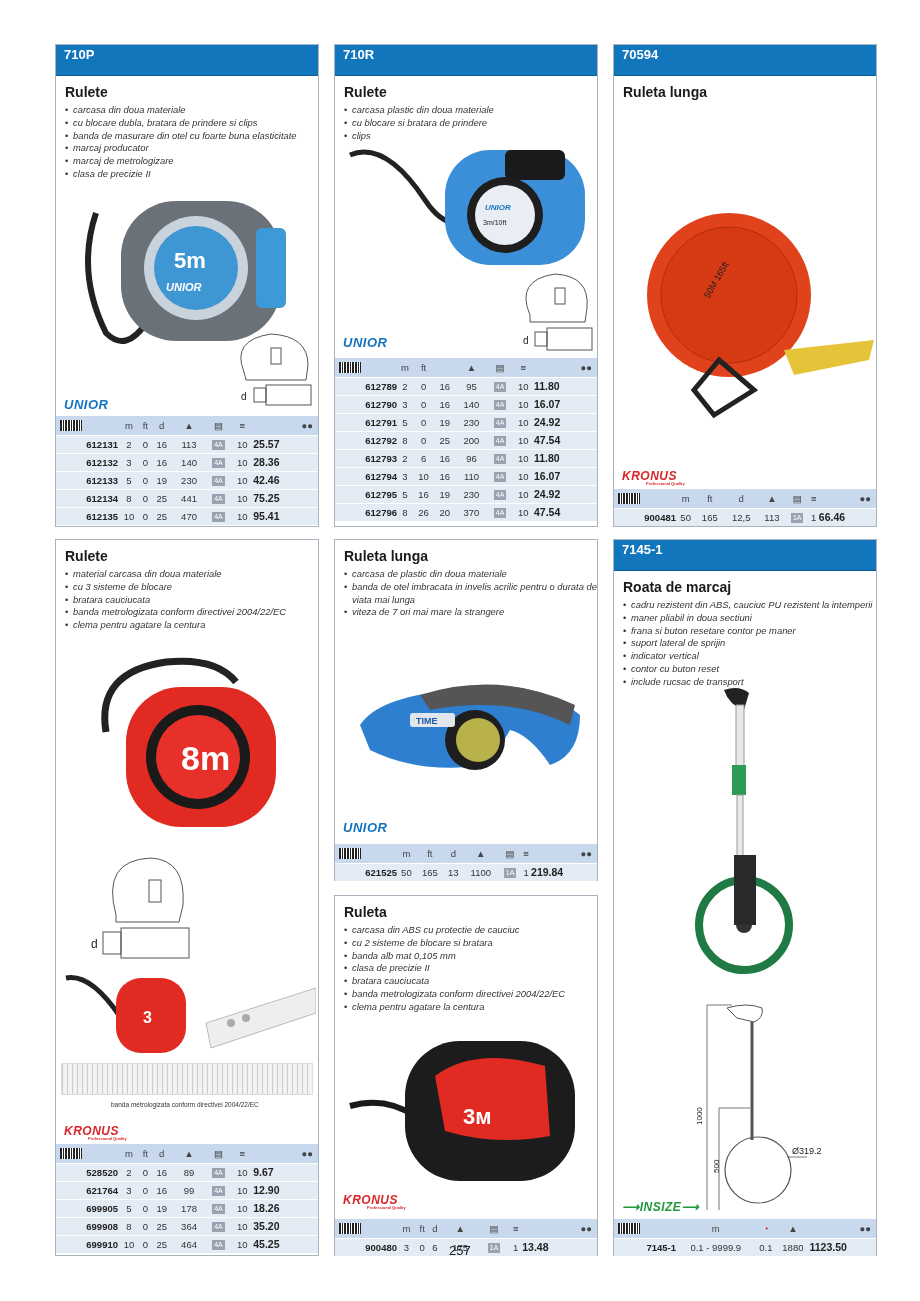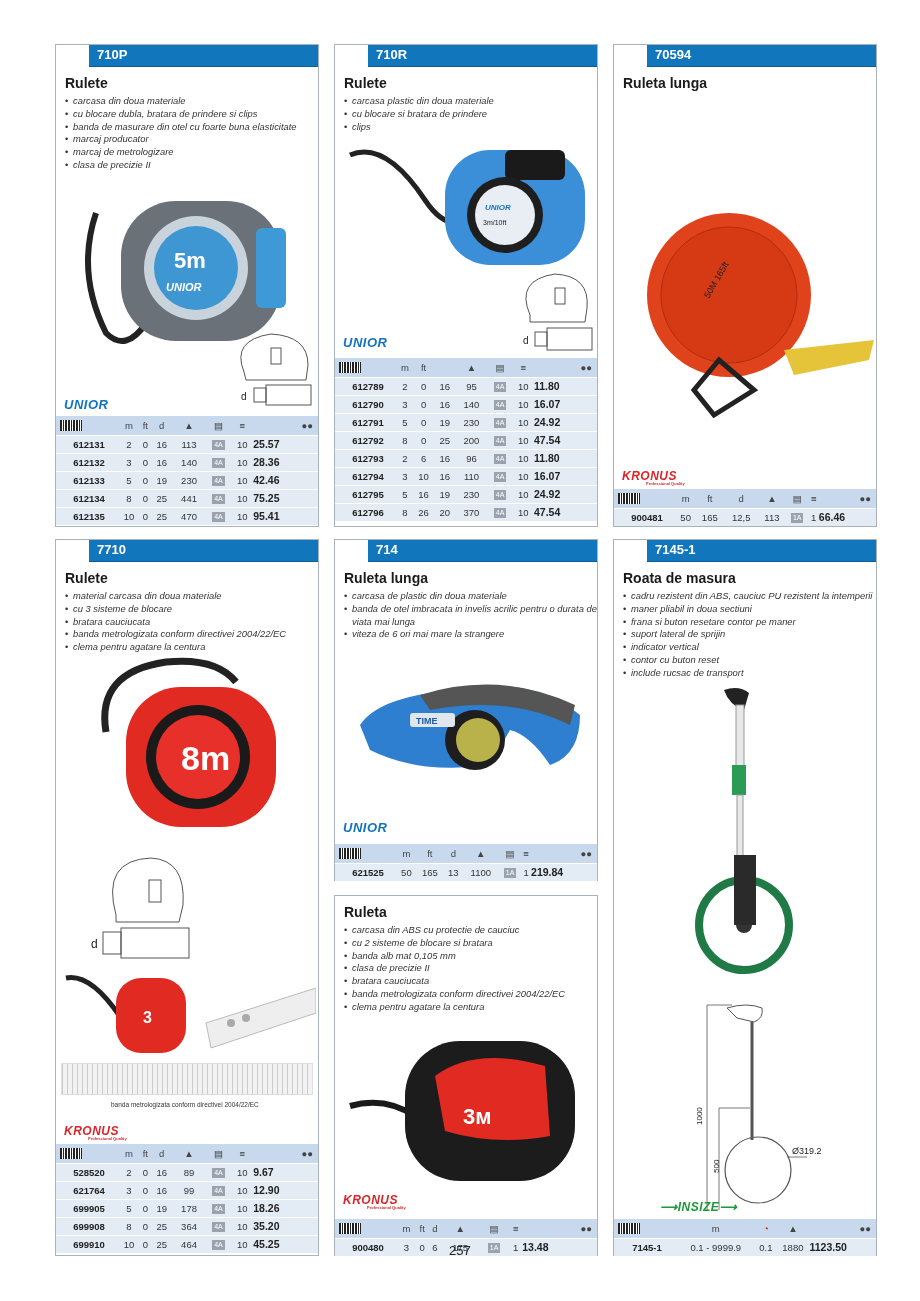--- a/index.html
+++ b/index.html
@@ -1,32 +1,32 @@
 <!DOCTYPE html>
 <html><head>
 <meta charset="utf-8">
 <style>
   * { box-sizing: border-box; margin: 0; padding: 0; }
   body { width: 920px; height: 1301px; background: #ffffff; position: relative; font-family: "Liberation Sans", sans-serif; overflow: hidden; }
   .panel { position: absolute; border: 1px solid #a9b3bd; background: #fff; }
-  .ph { background: #1276bd; color: #fff; font-weight: bold; font-size: 13px; height: 22px; line-height: 19px; padding-left: 8px; border-bottom: 1px solid #0d5d96; margin-left: 33px; }
+  .ph { background: #1276bd; color: #fff; font-weight: bold; font-size: 13px; height: 31px; line-height: 19px; padding-left: 8px; border-bottom: 1px solid #0d5d96; }
   .pt { font-weight: bold; font-size: 14px; color: #1a1a1a; margin: 8px 0 4px 9px; }
   ul.feat { list-style: none; margin-left: 9px; }
   ul.feat li { font-size: 9.4px; font-style: italic; color: #333; line-height: 12.8px; padding-left: 8px; position: relative; }
   ul.feat li::before { content: "•"; position: absolute; left: 0; font-style: normal; }
   .img { position: absolute; }
   .brand { position: absolute; font-weight: bold; font-style: italic; font-size: 13px; letter-spacing: 0.5px; }
   .unior { color: #1473c0; }
   .kronus { color: #d8262a; font-size: 12px; }
   .kronus small { display:block; font-size: 4px; font-style: normal; color: #d8262a; margin-left: 24px; margin-top: -2px; letter-spacing: 0; }
   .insize { color: #1e9a3a; font-size: 12px; }
   table.spec { position: absolute; left: 0; width: 100%; border-collapse: collapse; font-size: 9.5px; color: #333; }
   table.spec th { background: #c8d9ee; height: 19px; font-weight: normal; color: #444; text-align: center; }
   table.spec td { background: #e3ebf5; height: 18px; text-align: center; border-top: 1px solid #fff; }
-  table.spec td.code { font-weight: bold; text-align: center; padding-left: 4px; color: #222; }
+  table.spec td.code { font-weight: bold; text-align: right; padding-left: 4px; color: #222; }
   table.spec td.price { font-weight: bold; text-align: left; padding-right: 5px; color: #222; font-size: 10.5px; }
   .badge { display: inline-block; background: #9aa3ad; color: #fff; font-size: 7px; padding: 1px 2px; line-height: 8px; }
   .barcode { display: inline-block; width: 22px; height: 11px; background: repeating-linear-gradient(90deg,#222 0 2px,#fff 2px 3px,#222 3px 4px,#fff 4px 5px,#222 5px 7px,#fff 7px 8px); vertical-align: middle; }
   .ico { display: inline-block; vertical-align: middle; }
   .caption { position: absolute; font-size: 6.5px; color: #333; }
   .pagenum { position: absolute; left: 449px; top: 1243px; font-size: 13px; color: #222; }
 </style>
 </head>
 <body>
 
@@ -282,21 +282,20 @@
           <td>113</td>
           <td><span class="badge">1A</span></td>
           <td>1</td>
           <td class="price">66.46</td>
         </tr>
     </tbody>
   </table>
 </div>
 
 <div class="panel" style="left:55px;top:539px;width:264px;height:717px;">
-  <div class="ph">7710</div>
   <div class="pt">Rulete</div>
   <ul class="feat">
     <li>material carcasa din doua materiale</li>
     <li>cu 3 sisteme de blocare</li>
     <li>bratara cauciucata</li>
     <li>banda metrologizata conform directivei 2004/22/EC</li>
     <li>clema pentru agatare la centura</li>
   </ul>
   <svg class="img" style="left:30px;top:112px;" width="220" height="190" viewBox="0 0 220 190">
     <path d="M20 80 Q10 20 80 10 Q130 5 150 30" stroke="#222" stroke-width="7" fill="none"></path>
@@ -385,26 +384,25 @@
           <td>464</td>
           <td><span class="badge">4A</span></td>
           <td>10</td>
           <td class="price">45.25</td>
         </tr>
     </tbody>
   </table>
 </div>
 
 <div class="panel" style="left:334px;top:539px;width:264px;height:342px;">
-  <div class="ph">714</div>
   <div class="pt">Ruleta lunga</div>
   <ul class="feat">
     <li>carcasa de plastic din doua materiale</li>
     <li>banda de otel imbracata in invelis acrilic pentru o durata de viata mai lunga</li>
-    <li>viteza de 6 ori mai mare la strangere</li>
+    <li>viteza de 7 ori mai mare la strangere</li>
   </ul>
   <svg class="img" style="left:15px;top:125px;" width="235" height="120" viewBox="0 0 235 120">
     <path d="M10 60 Q30 30 110 25 Q180 10 230 50 Q230 90 200 100 Q180 70 160 65 L140 100 Q70 110 20 85 Z" fill="#2f7fd1"></path>
     <path d="M70 30 Q150 5 225 40 L220 60 Q160 30 80 45 Z" fill="#555"></path>
     <circle cx="125" cy="75" r="30" fill="#1e1e1e"></circle>
     <circle cx="128" cy="75" r="22" fill="#b9b14a"></circle>
     <rect x="60" y="48" width="45" height="14" rx="3" fill="#e0e6ec"></rect>
     <text x="66" y="59" font-size="9" font-weight="bold" fill="#1e5aa8" font-family="Liberation Sans, sans-serif">TIME</text>
   </svg>
   <div class="brand unior" style="left:8px;top:280px;">UNIOR</div>
@@ -477,21 +475,21 @@
           <td><span class="badge">1A</span></td>
           <td>1</td>
           <td class="price">13.48</td>
         </tr>
     </tbody>
   </table>
 </div>
 
 <div class="panel" style="left:613px;top:539px;width:264px;height:717px;">
   <div class="ph">7145-1</div>
-  <div class="pt">Roata de masura</div>
+  <div class="pt">Roata de marcaj</div>
   <ul class="feat">
     <li>cadru rezistent din ABS, cauciuc PU rezistent la intemperii</li>
     <li>maner pliabil in doua sectiuni</li>
     <li>frana si buton resetare contor pe maner</li>
     <li>suport lateral de sprijin</li>
     <li>indicator vertical</li>
     <li>contor cu buton reset</li>
     <li>include rucsac de transport</li>
   </ul>
   <svg class="img" style="left:80px;top:145px;" width="110" height="310" viewBox="0 0 110 310">
@@ -509,21 +507,21 @@
     <line x1="27" y1="108" x2="58" y2="108" stroke="#555" stroke-width="0.8"></line>
     <line x1="27" y1="108" x2="27" y2="210" stroke="#555" stroke-width="0.8"></line>
     <path d="M35 8 Q55 2 70 8 Q72 18 62 22 L45 18 Z" fill="none" stroke="#555"></path>
     <line x1="60" y1="22" x2="60" y2="140" stroke="#555" stroke-width="3"></line>
     <circle cx="66" cy="170" r="33" fill="none" stroke="#555" stroke-width="1.2"></circle>
     <line x1="95" y1="157" x2="115" y2="157" stroke="#555" stroke-width="0.8"></line>
     <text x="5" y="120" font-size="8" fill="#222" transform="rotate(-90 10 120)" font-family="Liberation Sans, sans-serif">1000</text>
     <text x="22" y="168" font-size="8" fill="#222" transform="rotate(-90 27 168)" font-family="Liberation Sans, sans-serif">500</text>
     <text x="100" y="154" font-size="9" fill="#222" font-family="Liberation Sans, sans-serif">Ø319.2</text>
   </svg>
-  <div class="brand insize" style="left:8px;top:660px;margin-left:38px;">⟶<span>INSIZE</span>⟶</div>
+  <div class="brand insize" style="left:8px;top:660px;">⟶<span>INSIZE</span>⟶</div>
   <table class="spec" style="top:679px;">
     <thead>
         <tr>
       <th style="width:62px;text-align:left;padding-left:4px;"><span class="barcode"></span></th>
       <th>m</th>
       <th><span class="ico" style="color:#c22;">◔</span></th>
       <th><span class="ico">▲</span></th>
       <th style="text-align:right;padding-right:5px;"><span class="ico">●●</span></th>
     </tr>
       </thead>

